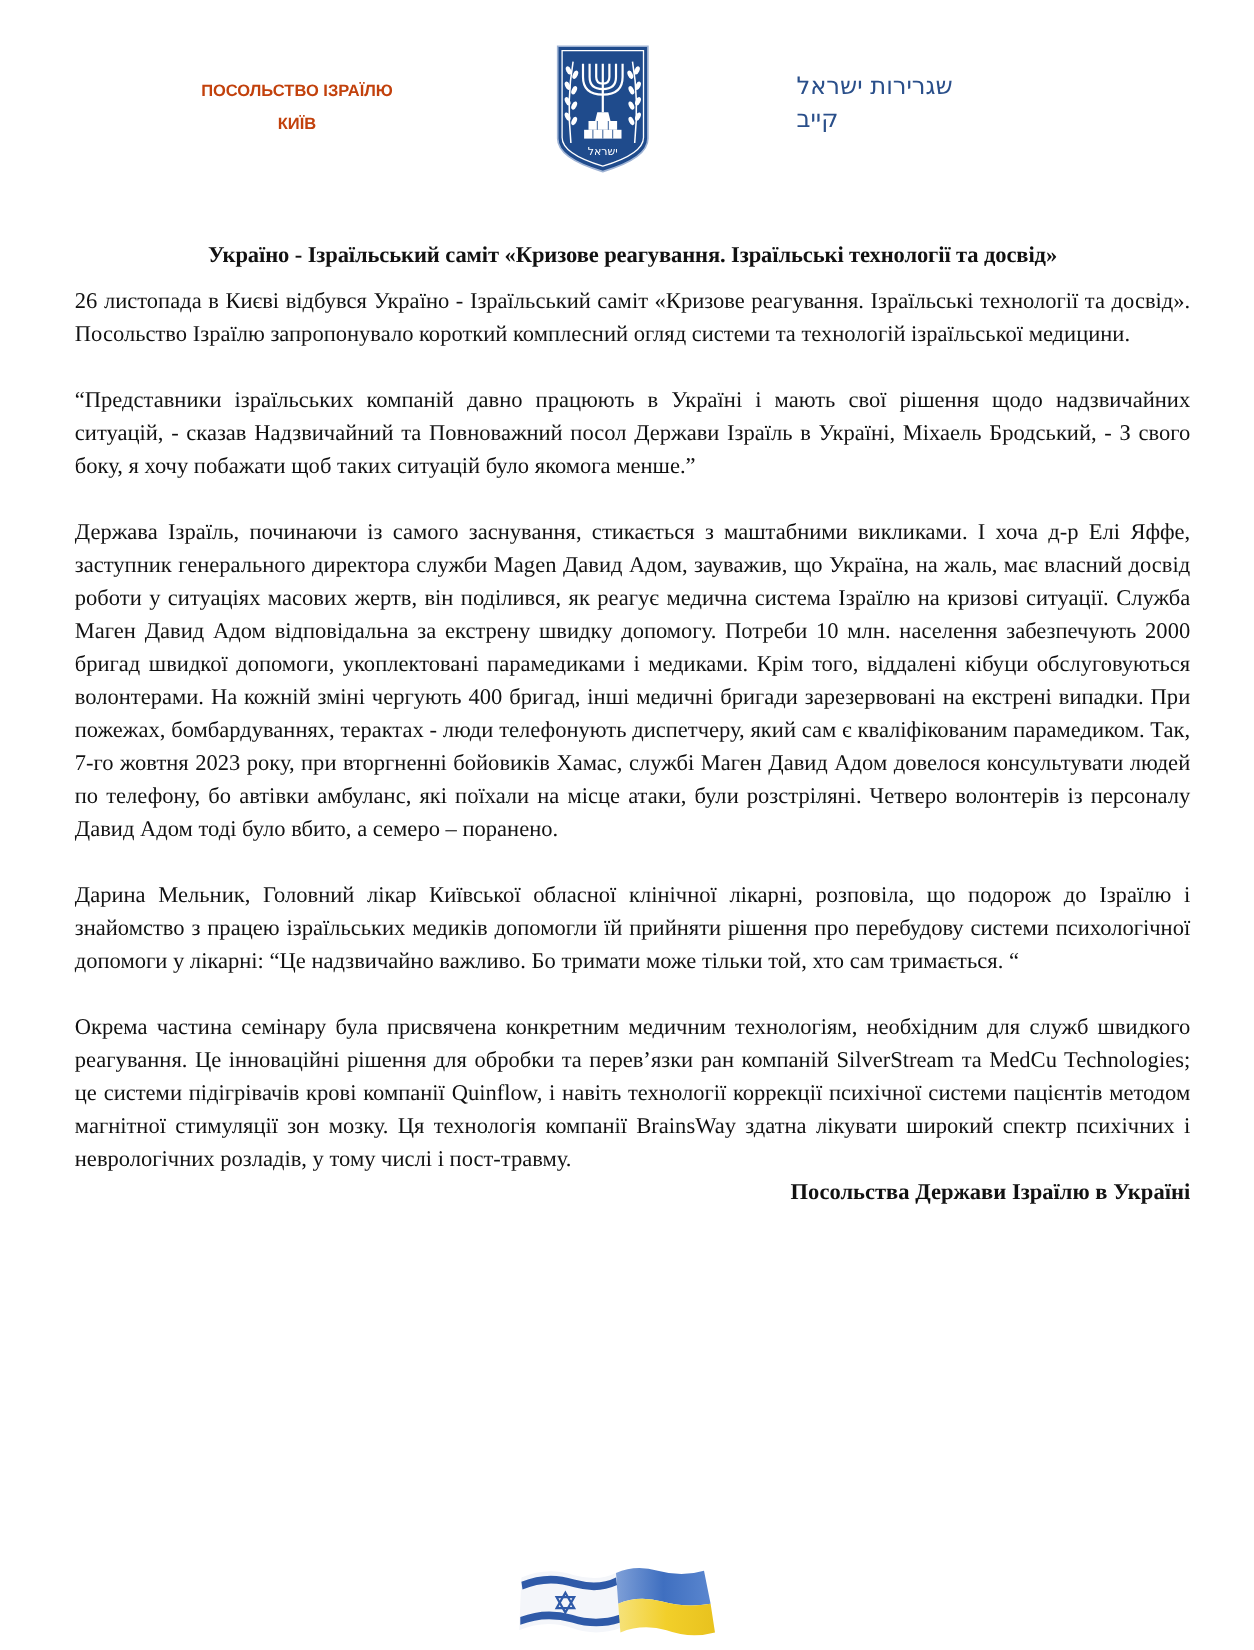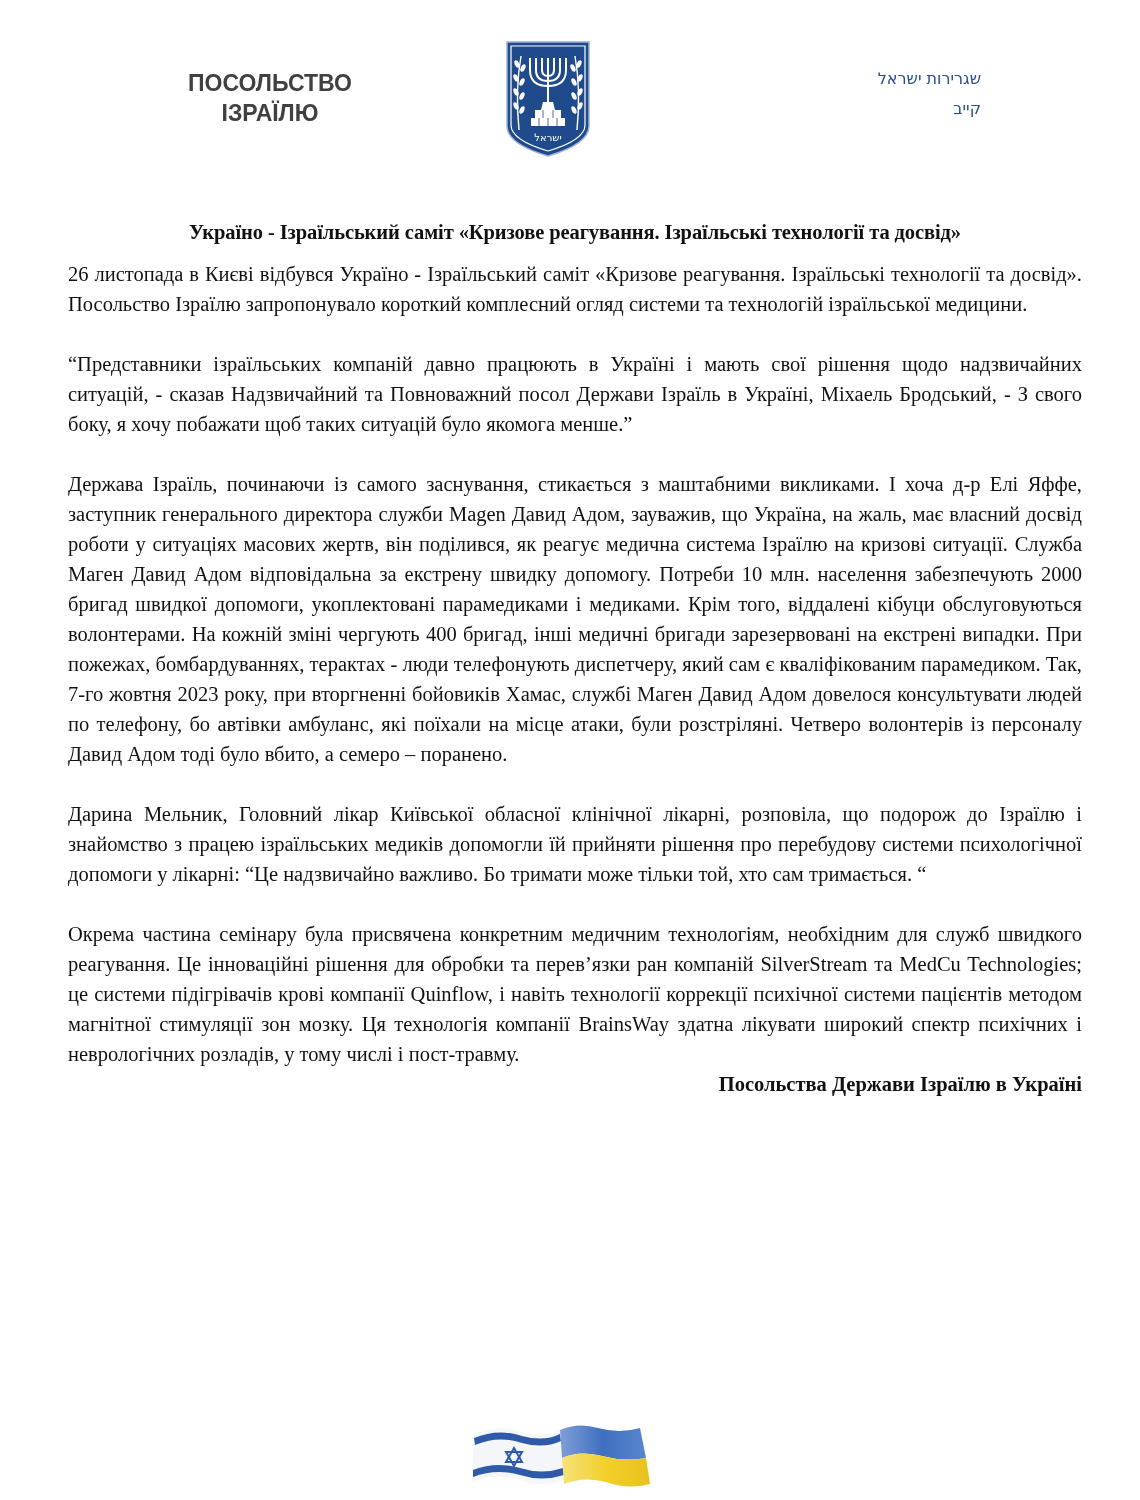--- a/index.html
+++ b/index.html
@@ -1,36 +1,37 @@
 <!DOCTYPE html>
 <html><head>
 <meta charset="utf-8">
 <style>
   html, body { margin: 0; padding: 0; background: #ffffff; }
   body { width: 1140px; height: 1500px; position: relative; overflow: hidden; }
   .header { position: absolute; top: 38px; left: 0; width: 1140px; height: 130px; }
   .hdr-left { position: absolute; left: 140px; top: 30px; width: 260px; text-align: center;
-    font-family: "Liberation Sans", sans-serif; font-weight: bold; color: #404040; font-size: 23px; line-height: 30px; }
-  .hdr-right { position: absolute; left: 761px; top: 26px; width: 220px; text-align: right; direction: rtl;
-    font-family: "DejaVu Sans", sans-serif; color: #2a4f8a; font-size: 16px; line-height: 30px; }
+    font-family: "Liberation Sans", sans-serif; font-weight: bold; color: #c2410c; font-size: 15px; line-height: 30px; }
+  .hdr-right { position: absolute; left: 724px; top: 26px; width: 220px; text-align: left; direction: rtl;
+    font-family: "DejaVu Sans", sans-serif; color: #2a4f8a; font-size: 22px; line-height: 30px; }
   .emblem { position: absolute; left: 505px; top: 2px; width: 86px; height: 118px; }
   .doc { position: absolute; left: 68px; top: 205px; width: 1014px;
     font-family: "Liberation Serif", serif; font-size: 20.5px; line-height: 30px; color: #111; }
   .title { font-weight: bold; text-align: center; margin: 12px; font-size: 20.5px; letter-spacing: -0.1px; }
   .para { text-align: justify; margin: 0 0 30px 0; }
   .para.first { margin-bottom: 30px; }
   .sig { text-align: right; font-weight: bold; margin: -30px 0 0 0; }
   .flags { position: absolute; left: 468px; top: 1418px; width: 184px; height: 72px; }
 </style>
 </head>
 <body>
 
 <div class="header">
   <div class="hdr-left">
     <div>ПОСОЛЬСТВО ІЗРАЇЛЮ</div>
+    <div>КИЇВ</div>
   </div>
 
   <svg class="emblem" viewBox="0 0 86 118">
     <path d="M2 2 H84 V86 Q84 104 43 116 Q2 104 2 86 Z" fill="#1f4b8c" stroke="#9fb3d4" stroke-width="1.5"></path>
     <path d="M6 6 H80 V85 Q80 100 43 111 Q6 100 6 85 Z" fill="none" stroke="#ffffff" stroke-width="1.2"></path>
 
     <g stroke="#ffffff" stroke-width="1.4" fill="none">
       <path d="M14 90 Q10 50 16 16"></path>
       <path d="M72 90 Q76 50 70 16"></path>
     </g>

